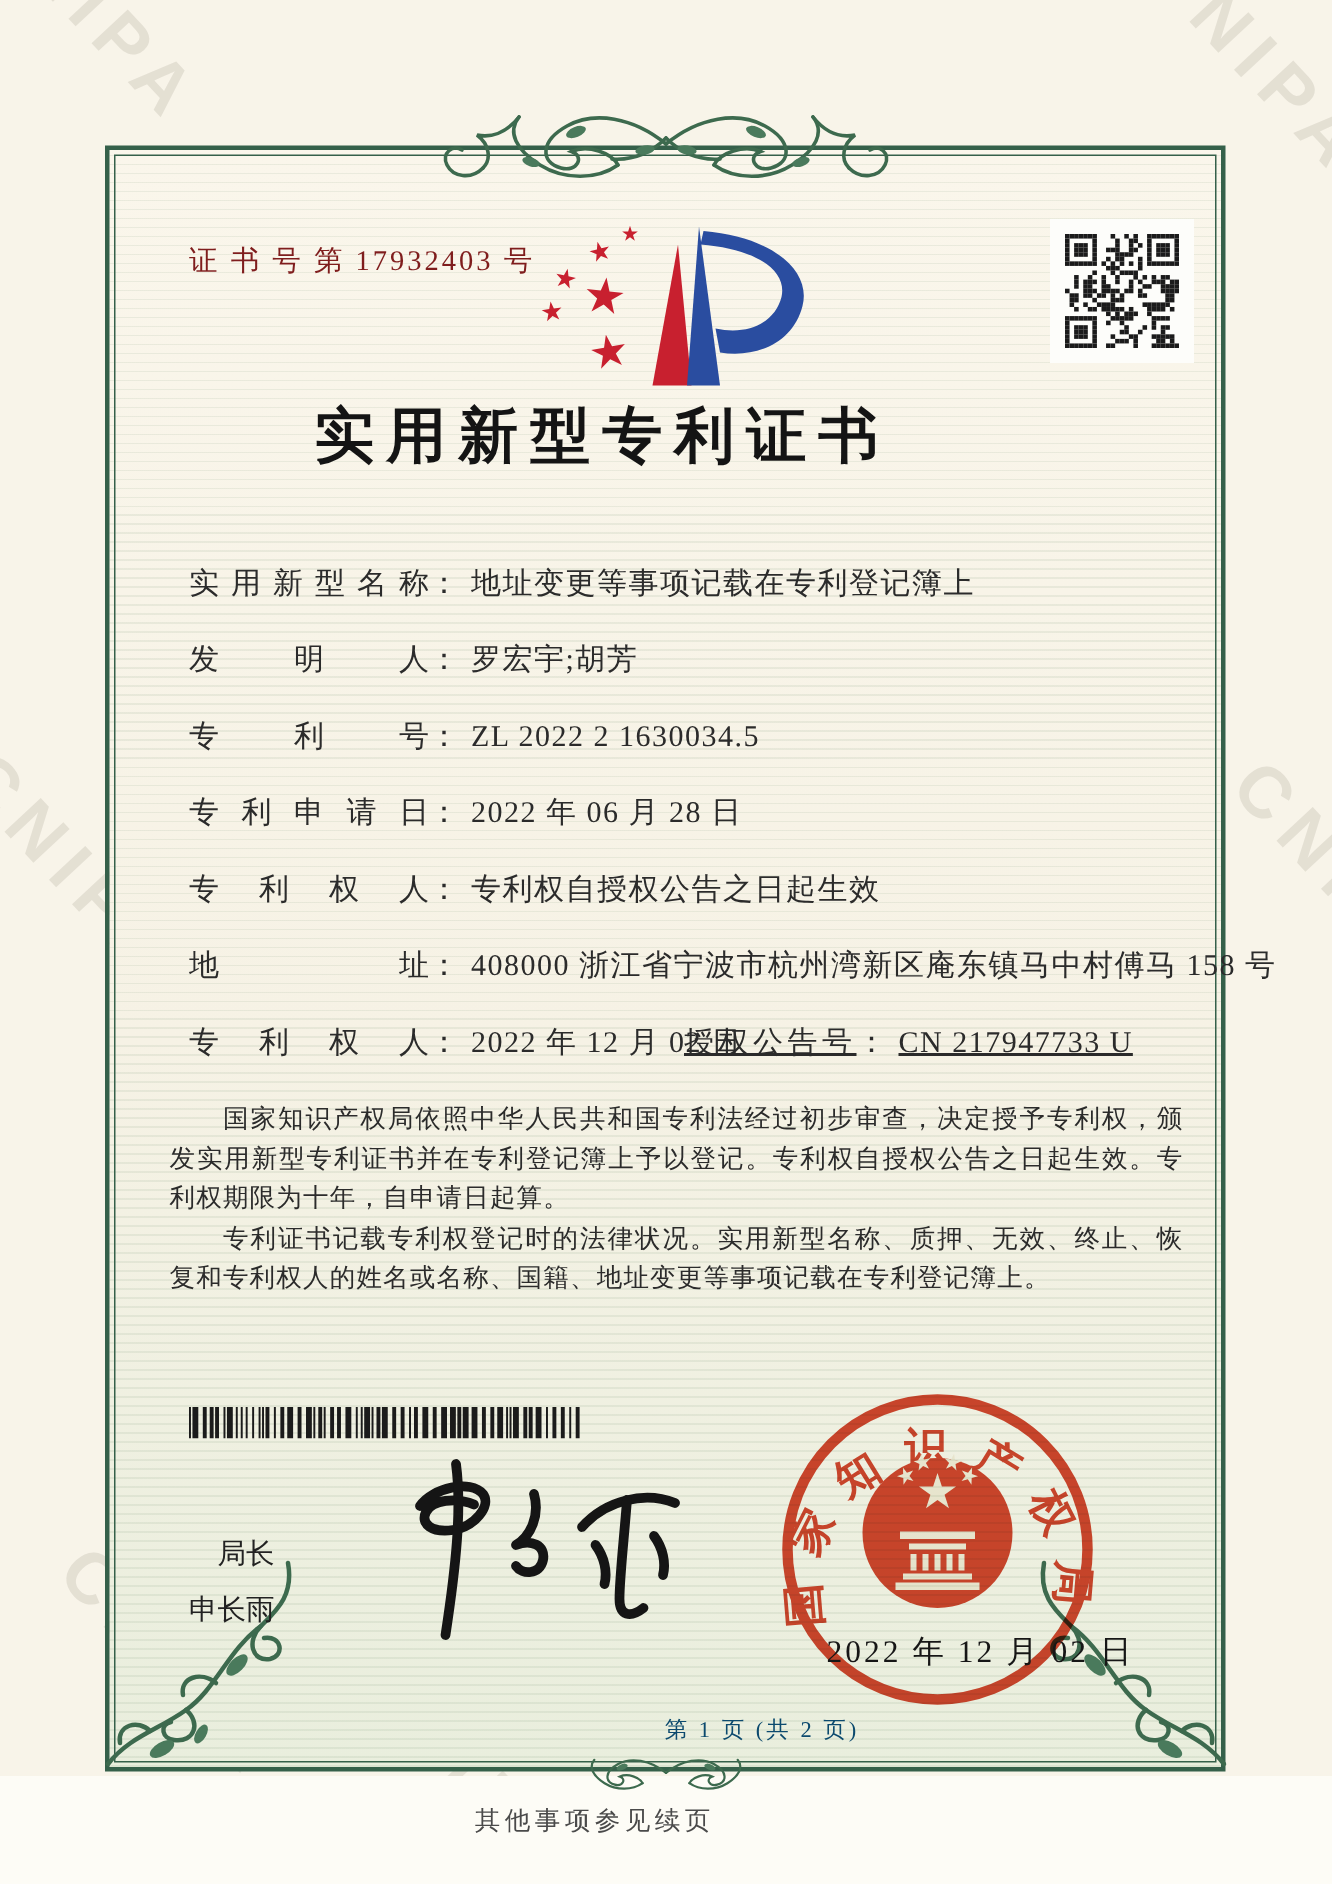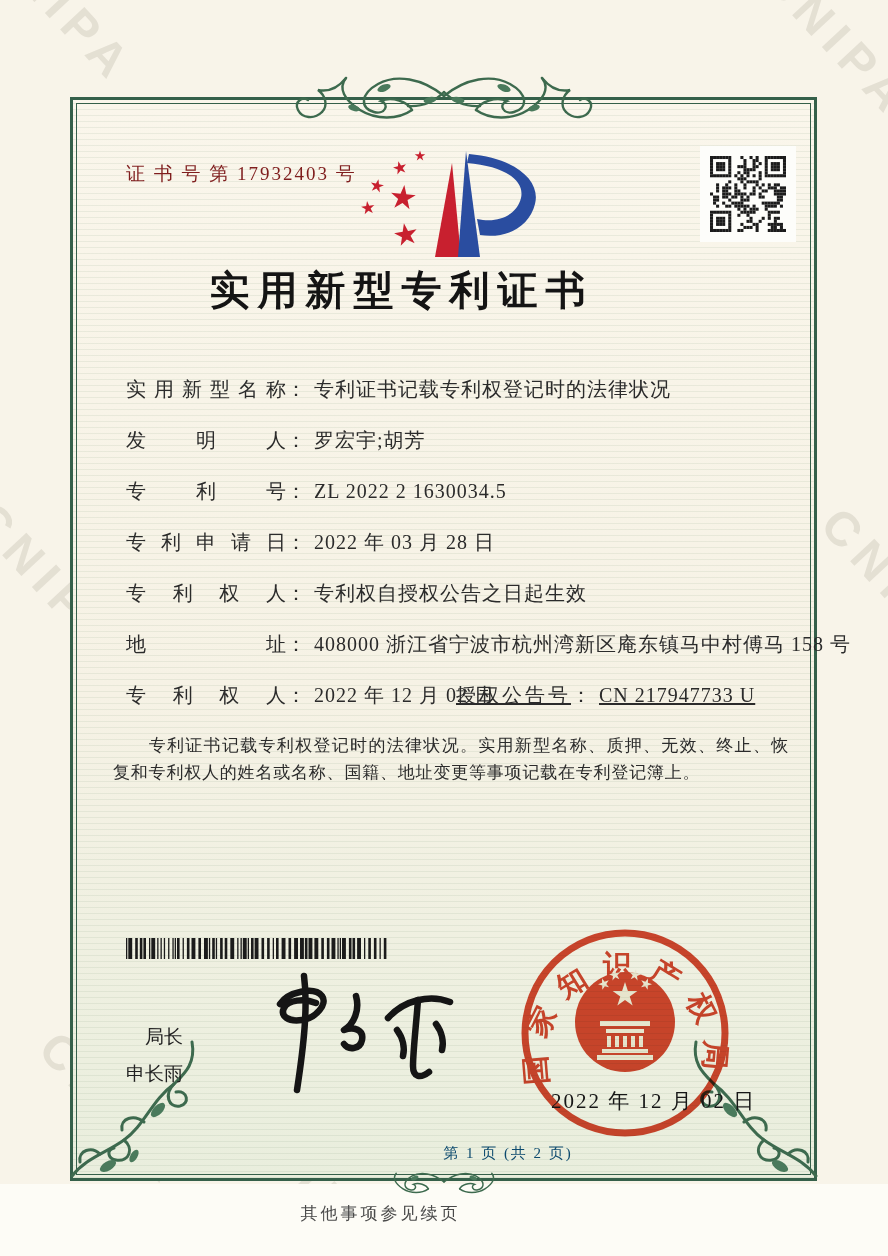--- a/index.html
+++ b/index.html
@@ -37,21 +37,21 @@
          line-height:26.5px;letter-spacing:0.8px;text-align:justify;}
   .paras p{margin:0;text-indent:2.1em;}
   .barcode{position:absolute;z-index:5;left:126px;top:938px;}
   .officer{position:absolute;z-index:5;left:126px;top:1018px;font-size:19px;line-height:37px;
            font-family:"Liberation Sans","DejaVu Sans",sans-serif;color:#222;text-align:right;}
   .signature{position:absolute;z-index:6;left:252px;top:966px;}
   .seal{position:absolute;z-index:5;left:517px;top:925px;mix-blend-mode:multiply;opacity:0.93;}
   .sealdate{position:absolute;z-index:6;left:551px;top:1087px;font-size:21px;letter-spacing:2px;color:#161616;}
   .pageinfo{position:absolute;z-index:5;left:70px;top:1144px;width:876px;text-align:center;
             font-size:15px;letter-spacing:2px;color:#0c4a6e;}
-  .note{position:absolute;z-index:5;left:0;top:1202px;width:761px;text-align:center;
+  .note{position:absolute;z-index:5;left:16px;top:1202px;width:761px;text-align:center;
         font-size:17px;letter-spacing:3px;color:#4a4a4a;}
   svg{display:block;}
 </style>
 </head>
 <body>
 
 <div class="page">
 
   <svg width="0" height="0" style="position:absolute" aria-hidden="true">
     <defs>
@@ -436,46 +436,47 @@
         <polygon points="110,4 124,110 102,110"></polygon>
         <path d="M113,7 C160,11 185,34 179,57 C173,81 149,92 124,88 L121,72 C144,77 161,67 165,51 C169,33 148,19 111,16 Z"></path>
       </g>
     </svg>
   </div>
 
   <div class="title">实用新型专利证书</div>
 
   <div class="fields">
     <div class="frow">
-      <span class="flabel">实用新型名称</span><span class="fcolon">：</span><span class="fvalue">专利证书记载专利权登记时的法律状况</span>
+      <span class="flabel">实用新型名称</span><span class="fcolon">：</span><span class="fvalue">地址变更等事项记载在专利登记簿上</span>
     </div>
     <div class="frow">
       <span class="flabel">发明人</span><span class="fcolon">：</span><span class="fvalue">罗宏宇;胡芳</span>
     </div>
     <div class="frow">
       <span class="flabel">专利号</span><span class="fcolon">：</span><span class="fvalue">ZL 2022 2 1630034.5</span>
     </div>
     <div class="frow">
-      <span class="flabel">专利申请日</span><span class="fcolon">：</span><span class="fvalue">2022 年 03 月 28 日</span>
+      <span class="flabel">专利申请日</span><span class="fcolon">：</span><span class="fvalue">2022 年 06 月 28 日</span>
     </div>
     <div class="frow">
       <span class="flabel">专利权人</span><span class="fcolon">：</span><span class="fvalue">专利权自授权公告之日起生效</span>
     </div>
     <div class="frow">
       <span class="flabel">地址</span><span class="fcolon">：</span><span class="fvalue">408000 浙江省宁波市杭州湾新区庵东镇马中村傅马 158 号</span>
     </div>
     <div class="frow">
       <span class="flabel">专利权人</span><span class="fcolon">：</span><span class="fvalue">2022 年 12 月 02 日</span>
       <span class="pair2">
         <span class="flabel2">授权公告号</span><span class="fcolon">：</span><span class="fvalue">CN 217947733 U</span>
       </span>
     </div>
   </div>
 
   <div class="paras">
+    <p>国家知识产权局依照中华人民共和国专利法经过初步审查，决定授予专利权，颁发实用新型专利证书并在专利登记簿上予以登记。专利权自授权公告之日起生效。专利权期限为十年，自申请日起算。</p>
     <p>专利证书记载专利权登记时的法律状况。实用新型名称、质押、无效、终止、恢复和专利权人的姓名或名称、国籍、地址变更等事项记载在专利登记簿上。</p>
   </div>
 
   <div class="barcode">
     <svg id="bc" width="262" height="21" viewBox="0 0 262 21">
         <rect x="0" y="0" width="1.3" height="21" fill="#1b1b1b"></rect>
         <rect x="2.3" y="0" width="3.9000000000000004" height="21" fill="#1b1b1b"></rect>
         <rect x="9.2" y="0" width="2.6" height="21" fill="#1b1b1b"></rect>
         <rect x="13.799999999999999" y="0" width="2.6" height="21" fill="#1b1b1b"></rect>
         <rect x="17.4" y="0" width="2.6" height="21" fill="#1b1b1b"></rect>

